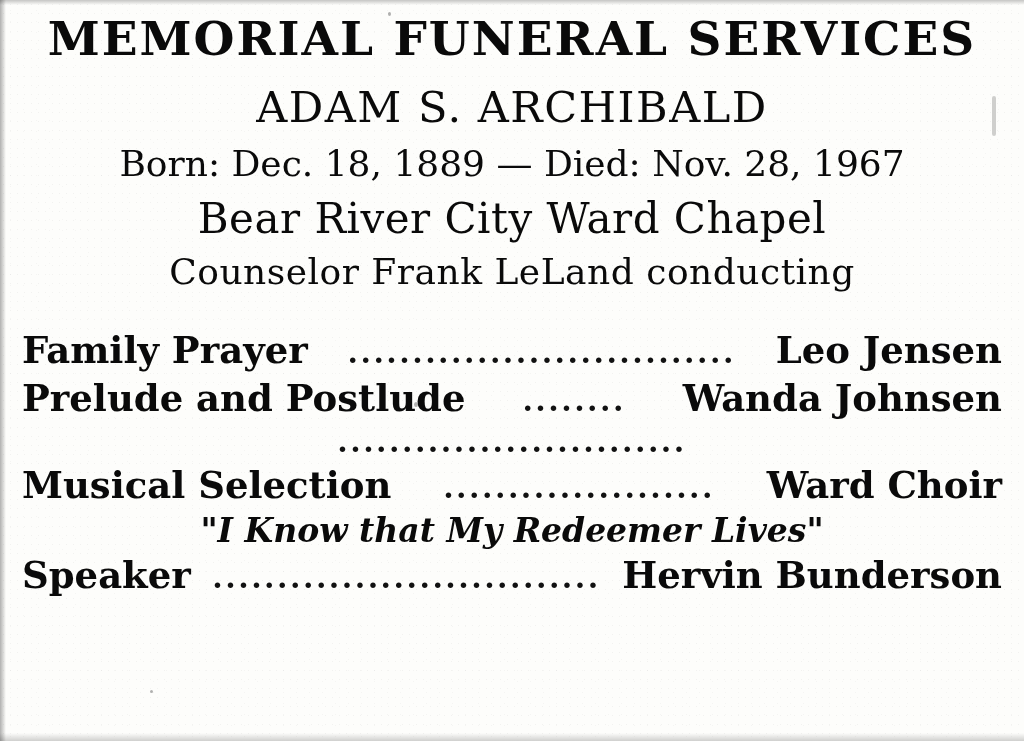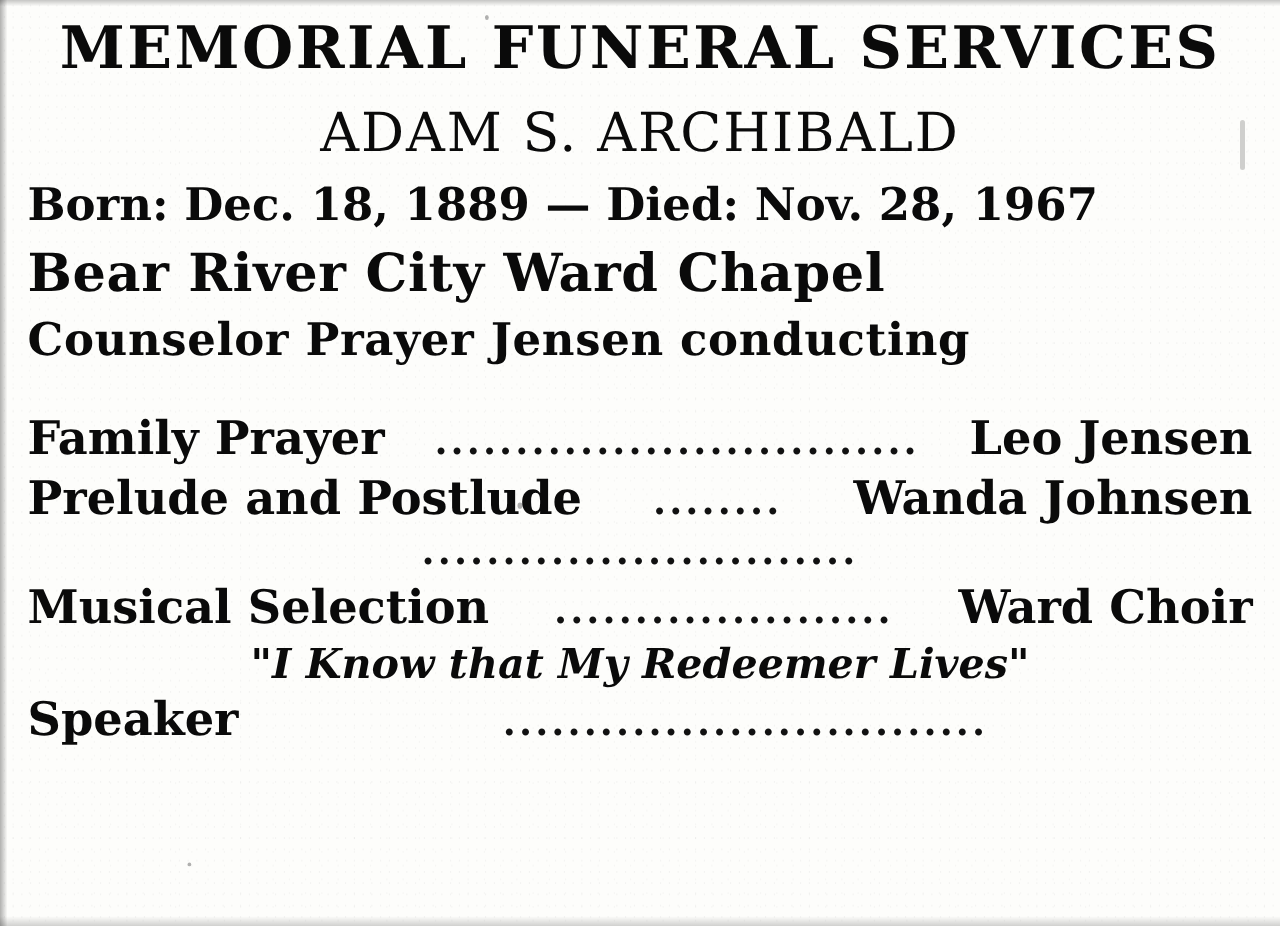--- a/index.html
+++ b/index.html
@@ -74,22 +74,23 @@
     text-align: center;
     font-family: "DejaVu Serif", serif;
     font-weight: normal;
     font-size: 43px;
     letter-spacing: 1.5px;
     line-height: 1.05;
     margin: 22px 0 4px 0;
     white-space: nowrap;
   }
   .dates-line, .services-line, .place-line, .conducting-line {
-    font-family: "DejaVu Serif", serif;
-    font-weight: bold;
+    text-align: center;
+    font-family: "DejaVu Serif", serif;
+    font-weight: normal;
     line-height: 1.12;
     white-space: nowrap;
   }
   .dates-line {
     font-size: 36px;
     margin: 14px 0 0 0;
     letter-spacing: 0px;
   }
   .services-line {
     font-size: 36px;
@@ -165,21 +166,21 @@
 
     <div class="title-main">MEMORIAL FUNERAL SERVICES</div>
 
     <div class="title-name">ADAM S. ARCHIBALD</div>
 
     <div class="dates-line">Born: Dec. 18, 1889 — Died: Nov. 28, 1967</div>
 
 
     <div class="place-line">Bear River City Ward Chapel</div>
 
-    <div class="conducting-line">Counselor Prayer Jensen conducting</div>
+    <div class="conducting-line">Counselor Frank LeLand conducting</div>
 
     <div class="program">
 
       <div class="prog-row">
         <span class="prog-left">Family Prayer</span>
         <span class="prog-dots">..............................</span>
         <span class="prog-right">Leo Jensen</span>
       </div>
 
       <div class="prog-row">
@@ -196,17 +197,18 @@
         <span class="prog-left">Musical Selection</span>
         <span class="prog-dots">.....................</span>
         <span class="prog-right">Ward Choir</span>
       </div>
 
       <div class="hymn-line">"I Know that My Redeemer Lives"</div>
 
       <div class="prog-row">
         <span class="prog-left">Speaker</span>
         <span class="prog-dots">..............................</span>
+        <span class="prog-right">Hervin Bunderson</span>
       </div>
 
     </div>
   </div>
 </div>
 
 </body></html>

